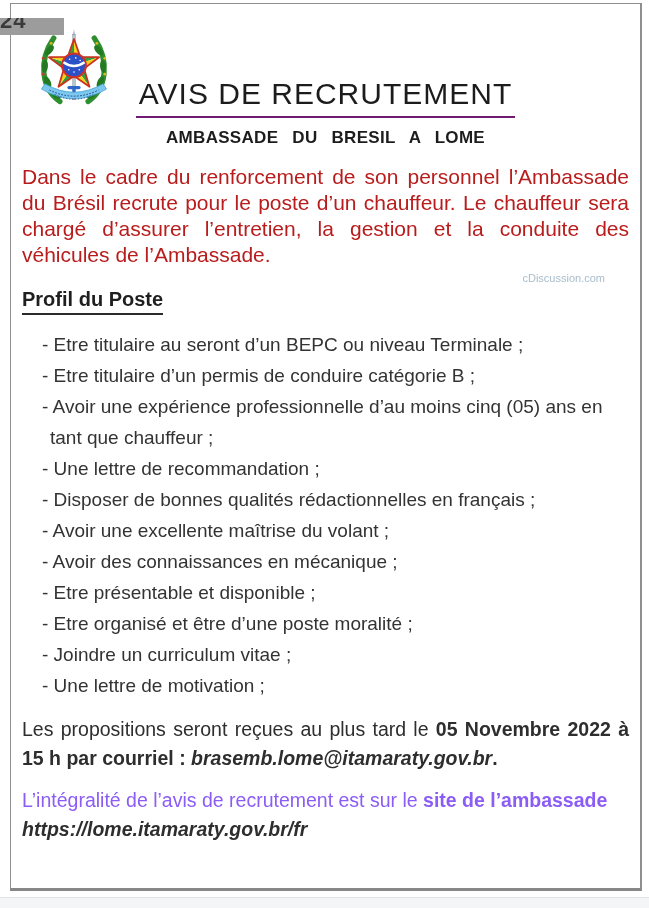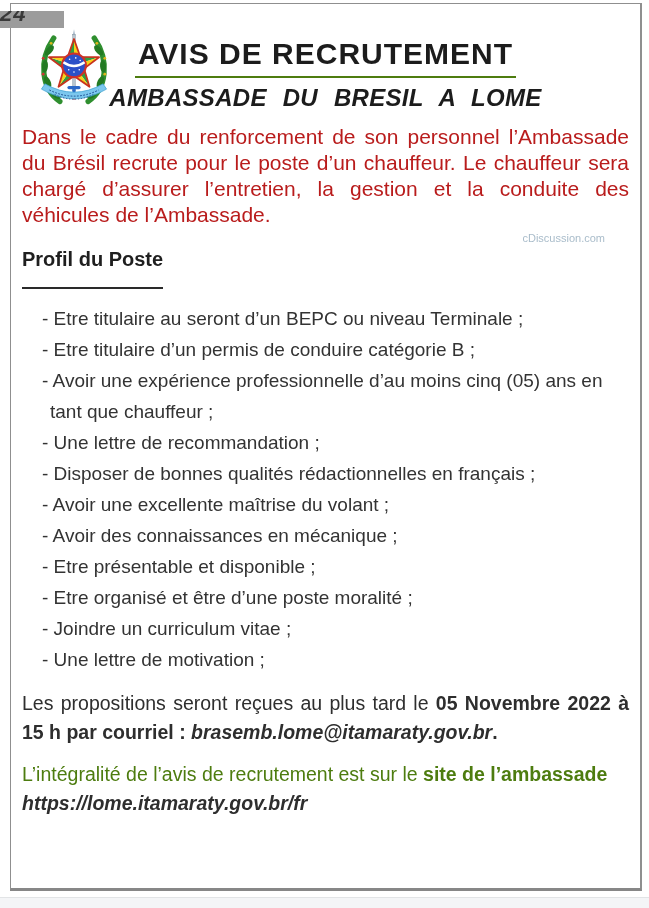--- a/index.html
+++ b/index.html
@@ -1,41 +1,41 @@
 <!DOCTYPE html>
 <html><head>
 <meta charset="utf-8">
 <style>
   html,body{margin:0;padding:0;background:#ffffff;}
   .page{position:relative;width:649px;height:908px;background:#ffffff;overflow:hidden;
         font-family:"Liberation Sans",sans-serif;color:#333;}
   
-  .corner-badge{position:absolute;left:0;top:11px;width:64px;height:17px;background:#9c9c9c;
-                overflow:hidden;z-index:5;font-style:italic;}
+  .corner-badge{position:absolute;left:0;top:18px;width:64px;height:17px;background:#9c9c9c;
+                overflow:hidden;z-index:5;}
   .corner-badge span{display:block;font-weight:bold;font-size:22px;color:#3a3a3a;
                      margin:-10px 0 0 0;letter-spacing:1px;}
   
   .doc{position:absolute;left:10px;top:3px;width:632px;height:888px;background:#ffffff;
        box-sizing:border-box;border:1px solid #8f8f8f;border-right-width:2px;
        border-bottom:3px solid #878787;padding:0 11px;z-index:2;}
   .logo{position:absolute;left:19px;top:20px;width:88px;height:88px;}
   .header{padding-top:33px;text-align:center;}
-  .title{display:inline-block;font-size:30px;font-weight:bold;letter-spacing:1px;color:#1c1c1c;
-         border-bottom:2px solid #4d7c0f;padding:0 3px 5px 3px;line-height:34px;}
-  .subtitle{margin-top:10px;font-size:24px;font-weight:bold;color:#1c1c1c;
-            letter-spacing:.3px;word-spacing:9px;line-height:20px;font-style:italic;}
+  .title{display:inline-block;font-size:30px;font-weight:normal;letter-spacing:1px;color:#1c1c1c;
+         border-bottom:2px solid #701a75;padding:0 3px 5px 3px;line-height:34px;margin-top:40px;}
+  .subtitle{margin-top:10px;font-size:17px;font-weight:bold;color:#1c1c1c;
+            letter-spacing:.3px;word-spacing:9px;line-height:20px;}
   .intro{margin:16px 0 0 0;font-size:21px;line-height:26px;text-align:justify;color:#b91c1c;}
   .watermark{text-align:right;font-size:11px;color:#a9bcca;padding-right:24px;margin-top:3px;
              height:14px;line-height:14px;}
   .section-heading{display:inline-block;font-size:20px;font-weight:bold;color:#1f1f1f;
-                   border-bottom:2px solid #2a2a2a;padding-bottom:16px;margin-top:3px;}
+                   border-bottom:2px solid #2a2a2a;padding-bottom:2px;margin-top:3px;}
   .req-list{margin-top:14px;font-size:19px;color:#333;}
   .req-item{line-height:31px;padding-left:28px;text-indent:-8px;}
   .deadline{margin:14px 0 0 0;font-size:19.5px;line-height:29px;text-align:justify;color:#2e2e2e;}
-  .closing{margin-top:13px;font-size:19.5px;line-height:29px;color:#4d7c0f;}
+  .closing{margin-top:13px;font-size:19.5px;line-height:29px;color:#8b5cf6;}
   .url-line{font-size:19.5px;line-height:29px;font-weight:bold;font-style:italic;color:#2e2e2e;}
   .b{font-weight:bold;} .i{font-style:italic;} .u{}
   
   .page-footer-strip{position:absolute;left:0;right:0;bottom:0;height:10px;background:#f4f5f7;
                      border-top:1px solid #e2e4e6;z-index:1;}
 </style>
 </head>
 <body>
 
 <div class="page">

